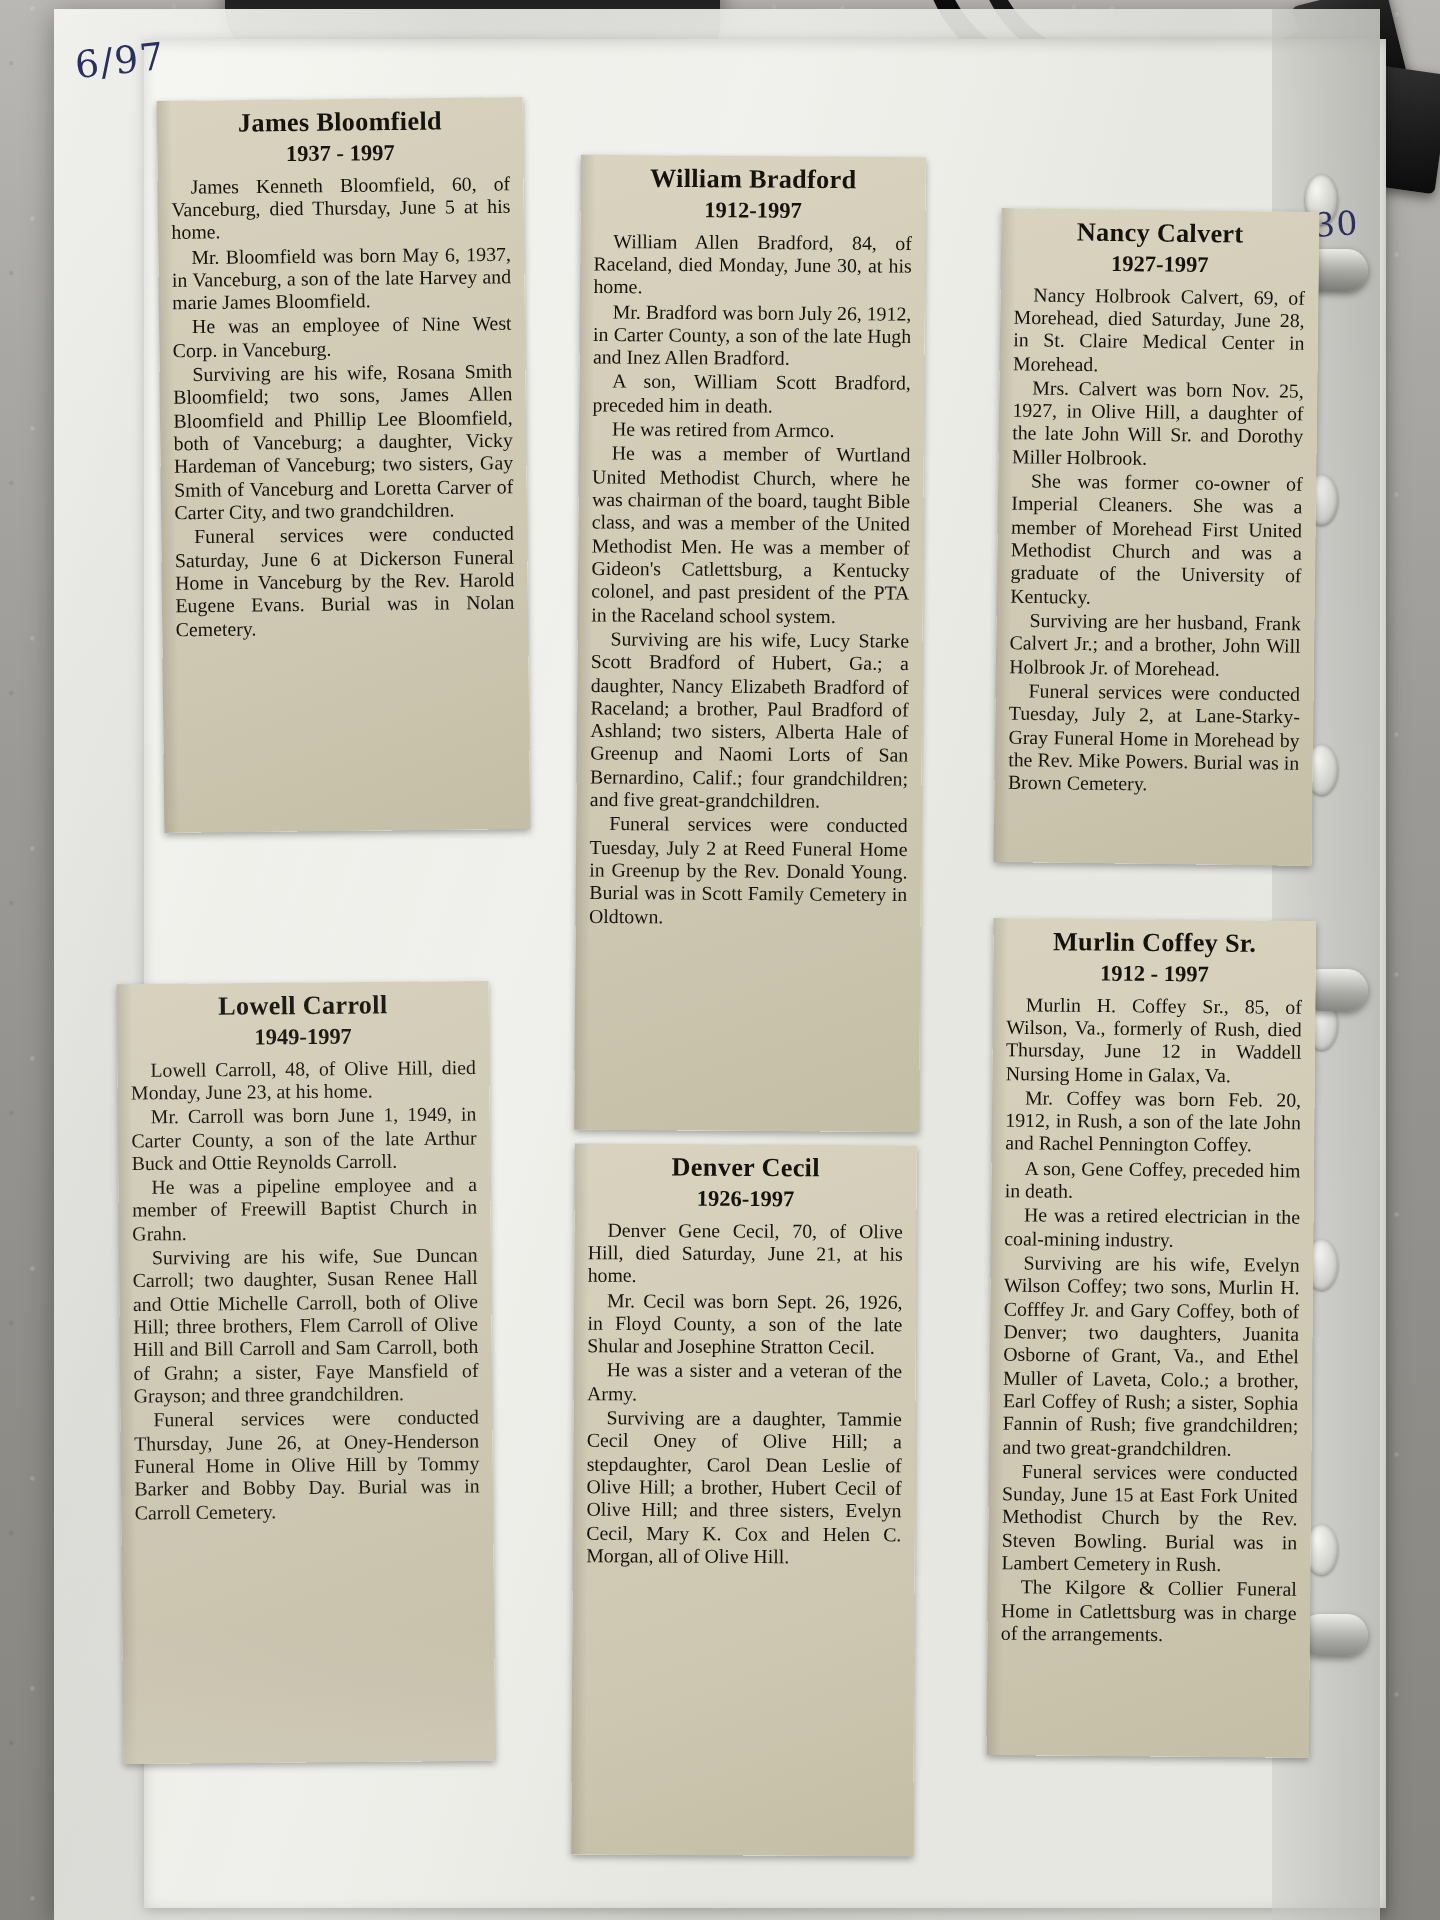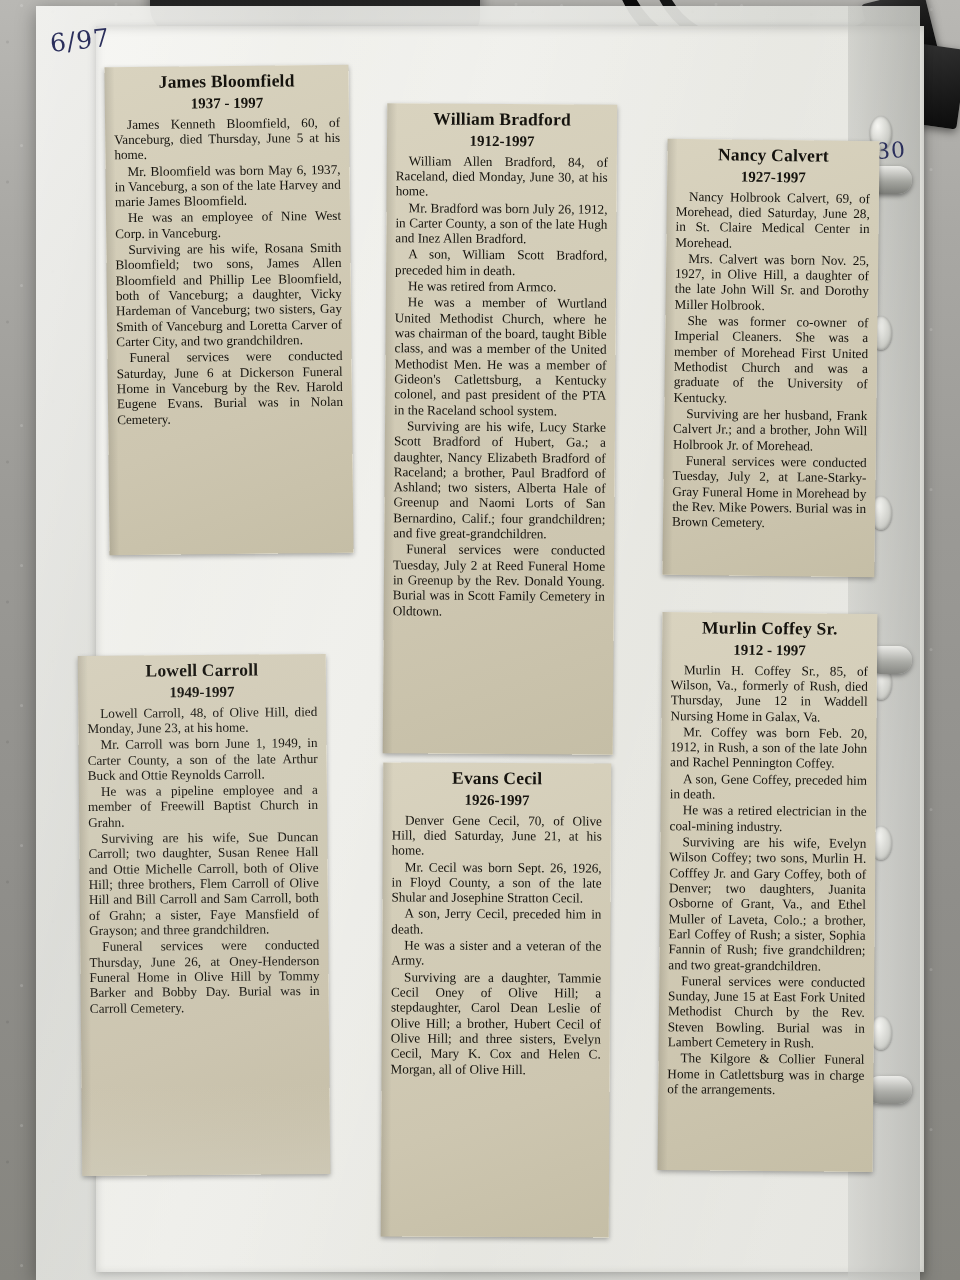--- a/index.html
+++ b/index.html
@@ -261,25 +261,24 @@
     <p>Lowell Carroll, 48, of Olive Hill, died Monday, June 23, at his home.</p>
     <p>Mr. Carroll was born June 1, 1949, in Carter County, a son of the late Arthur Buck and Ottie Reynolds Carroll.</p>
     <p>He was a pipeline employee and a member of Freewill Baptist Church in Grahn.</p>
     <p>Surviving are his wife, Sue Duncan Carroll; two daughter, Susan Renee Hall and Ottie Michelle Carroll, both of Olive Hill; three brothers, Flem Carroll of Olive Hill and Bill Carroll and Sam Carroll, both of Grahn; a sister, Faye Mansfield of Grayson; and three grandchildren.</p>
     <p>Funeral services were conducted Thursday, June 26, at Oney-Henderson Funeral Home in Olive Hill by Tommy Barker and Bobby Day. Burial was in Carroll Cemetery.</p>
     <div class="fade-bottom"></div>
   </div>
 
   <div class="clip" id="clip-cecil">
     <div class="shadow-strip"></div>
-    <div class="hd">Evans Cecil</div>
+    <div class="hd">Denver Cecil</div>
     <div class="yrs">1926-1997</div>
     <p>Denver Gene Cecil, 70, of Olive Hill, died Saturday, June 21, at his home.</p>
     <p>Mr. Cecil was born Sept. 26, 1926, in Floyd County, a son of the late Shular and Josephine Stratton Cecil.</p>
-    <p>A son, Jerry Cecil, preceded him in death.</p>
     <p>He was a sister and a veteran of the Army.</p>
     <p>Surviving are a daughter, Tammie Cecil Oney of Olive Hill; a stepdaughter, Carol Dean Leslie of Olive Hill; a brother, Hubert Cecil of Olive Hill; and three sisters, Evelyn Cecil, Mary K. Cox and Helen C. Morgan, all of Olive Hill.</p>
   </div>
 
   <div class="clip" id="clip-coffey">
     <div class="shadow-strip"></div>
     <div class="hd">Murlin Coffey Sr.</div>
     <div class="yrs">1912 - 1997</div>
     <p>Murlin H. Coffey Sr., 85, of Wilson, Va., formerly of Rush, died Thursday, June 12 in Waddell Nursing Home in Galax, Va.</p>
     <p>Mr. Coffey was born Feb. 20, 1912, in Rush, a son of the late John and Rachel Pennington Coffey.</p>

